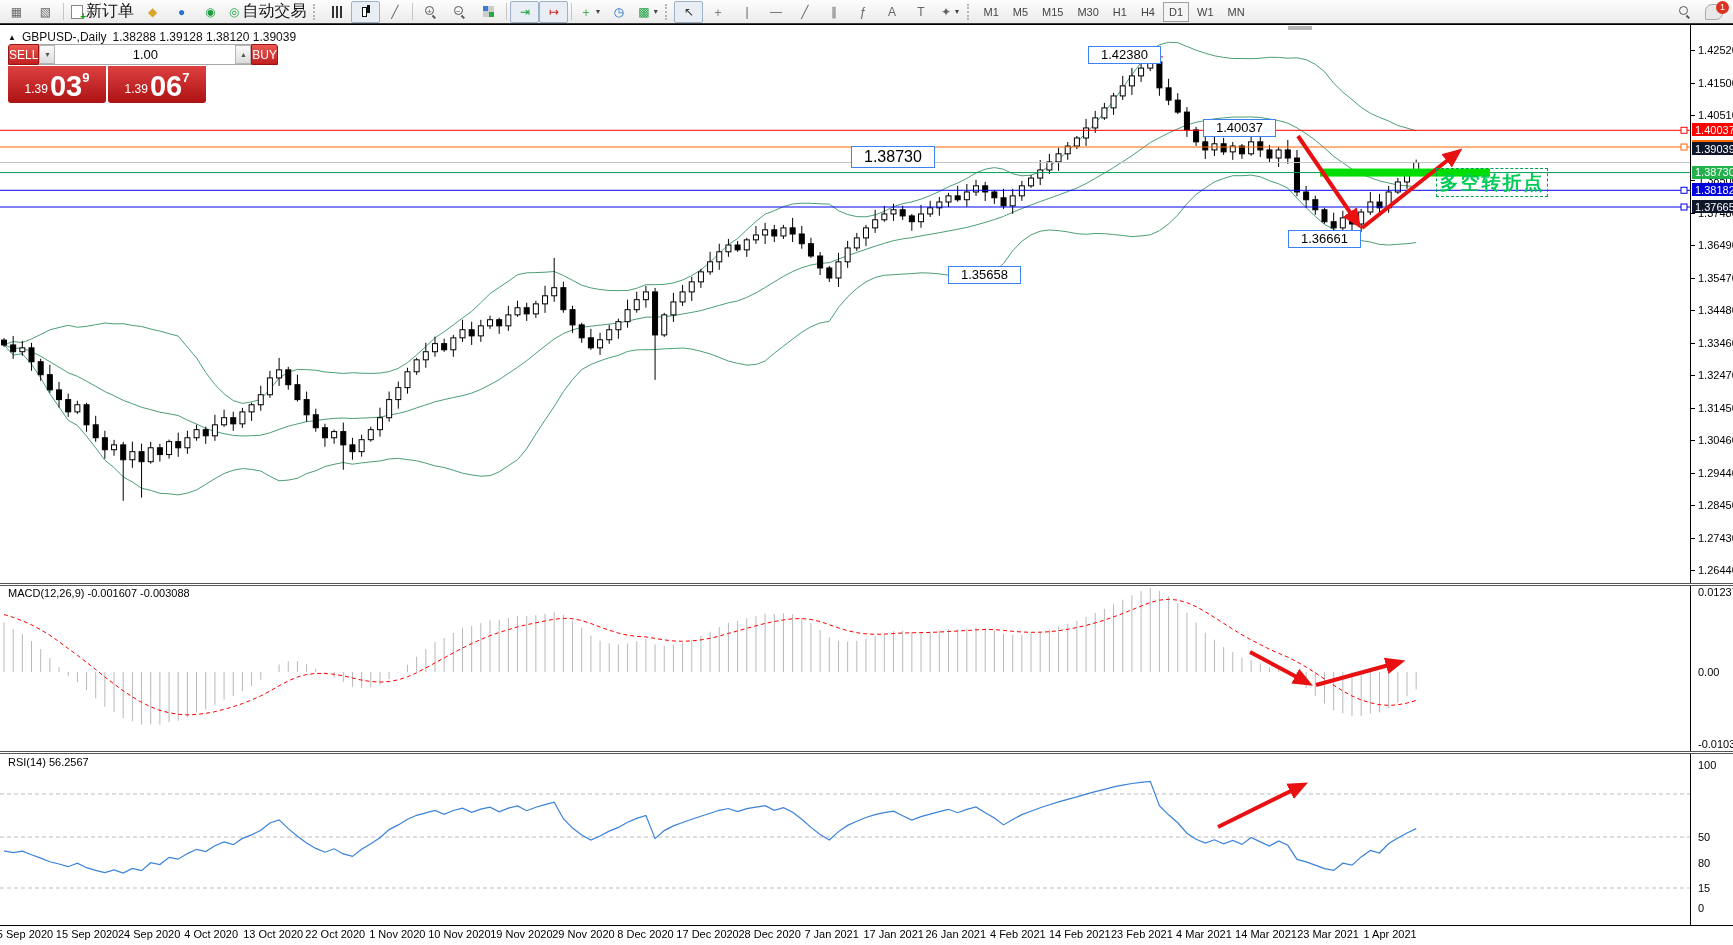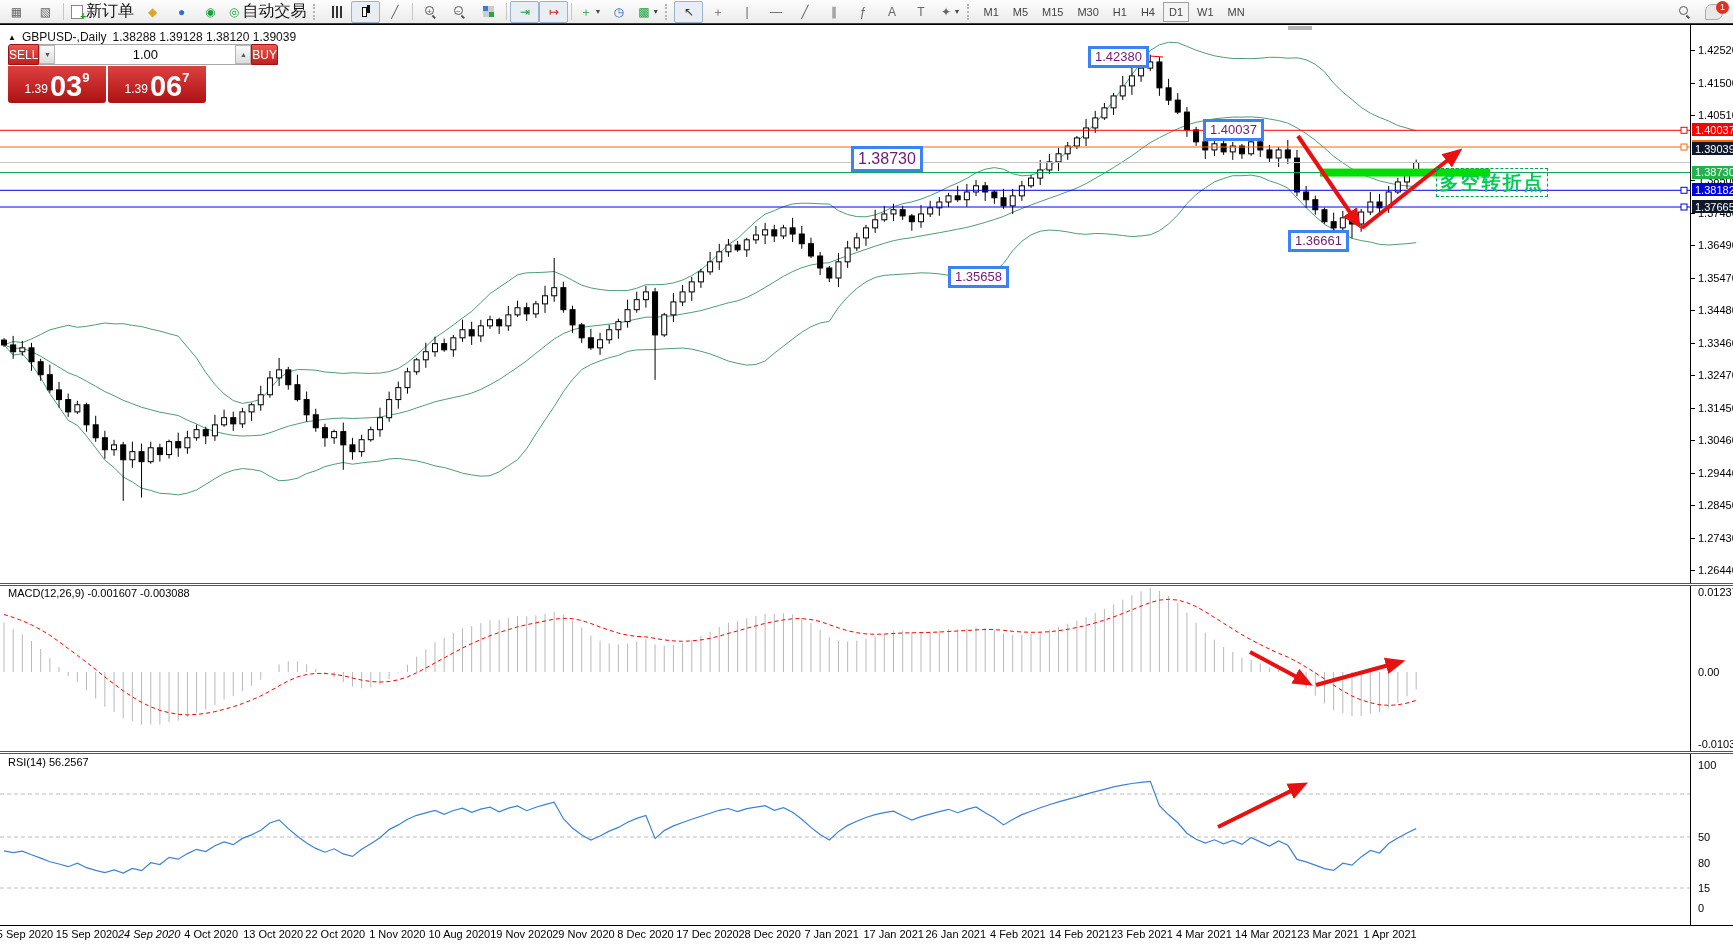--- a/index.html
+++ b/index.html
@@ -64,21 +64,21 @@
     display:flex;align-items:center;justify-content:center;box-sizing:border-box;}
   #vol-input{flex:1;border:0;outline:none;font-size:13px;text-align:center;font-family:"Liberation Sans",sans-serif;min-width:20px;}
   .trow2{display:flex;gap:2px;height:37px;margin-top:1px;}
   .pbox{flex:1;background:linear-gradient(#dd4040,#ad1212);border-radius:0 0 3px 3px;color:#fff;display:flex;
     align-items:flex-end;justify-content:center;padding:2px 3px 4px;}
   .psmall{font-size:12px;font-weight:normal;margin:0 2px 3px 0;}
   .pbig{font-size:29px;font-weight:bold;line-height:25px;}
   .psup{font-size:13px;font-weight:bold;align-self:flex-start;margin-top:2px;}
 
   
-  .plabel{position:absolute;border:3px solid #3b82f6;color:#701a75;background:#fff;font-size:13px;line-height:16px;padding:0 4px;z-index:18;white-space:nowrap;}
+  .plabel{position:absolute;border:1px solid #3b82f6;color:#000000;background:#fff;font-size:13px;line-height:16px;padding:0 12px;z-index:18;white-space:nowrap;}
   .plabel.large{font-size:16px;line-height:20px;}
   #note-box{position:absolute;left:1436px;top:168px;width:110px;height:27px;border:1px dashed #00a050;color:#00cc55;
     font-size:19px;font-weight:bold;display:flex;align-items:center;justify-content:center;letter-spacing:2px;z-index:18;background:transparent;}
 
   #dates{position:absolute;left:0;top:928px;width:1733px;height:17px;z-index:15;}
   .dlabel{position:absolute;top:0;font-size:11px;color:#000;transform:translateX(-50%);white-space:nowrap;}
 
   svg#cv{position:absolute;left:0;top:0;z-index:10;}
 </style>
 </head>
@@ -800,26 +800,26 @@
       <div class="plabel" style="left: 1203px; top: 119px;">1.40037</div>
       <div class="plabel large" style="left: 851px; top: 146px;">1.38730</div>
       <div class="plabel" style="left: 1288px; top: 230px;">1.36661</div>
       <div class="plabel" style="left: 948px; top: 266px;">1.35658</div>
     </div>
   <div id="note-box">多空转折点</div>
 
   <div id="dates">
       <div class="dlabel" style="left: 25px;">5 Sep 2020</div>
       <div class="dlabel" style="left: 87.05px;">15 Sep 2020</div>
-      <div class="dlabel" style="left: 149.1px; font-style: italic;">24 Sep 2020</div>
+      <div class="dlabel" style="left: 149.1px;">24 Sep 2020</div>
       <div class="dlabel" style="left: 211.15px;">4 Oct 2020</div>
       <div class="dlabel" style="left: 273.2px;">13 Oct 2020</div>
       <div class="dlabel" style="left: 335.25px;">22 Oct 2020</div>
       <div class="dlabel" style="left: 397.3px;">1 Nov 2020</div>
-      <div class="dlabel" style="left: 459.35px;">10 Aug 2020</div>
+      <div class="dlabel" style="left: 459.35px;">10 Nov 2020</div>
       <div class="dlabel" style="left: 521.4px;">19 Nov 2020</div>
       <div class="dlabel" style="left: 583.45px;">29 Nov 2020</div>
       <div class="dlabel" style="left: 645.5px;">8 Dec 2020</div>
       <div class="dlabel" style="left: 707.55px;">17 Dec 2020</div>
       <div class="dlabel" style="left: 769.6px;">28 Dec 2020</div>
       <div class="dlabel" style="left: 831.65px;">7 Jan 2021</div>
       <div class="dlabel" style="left: 893.7px;">17 Jan 2021</div>
       <div class="dlabel" style="left: 955.75px;">26 Jan 2021</div>
       <div class="dlabel" style="left: 1017.8px;">4 Feb 2021</div>
       <div class="dlabel" style="left: 1079.85px;">14 Feb 2021</div>

